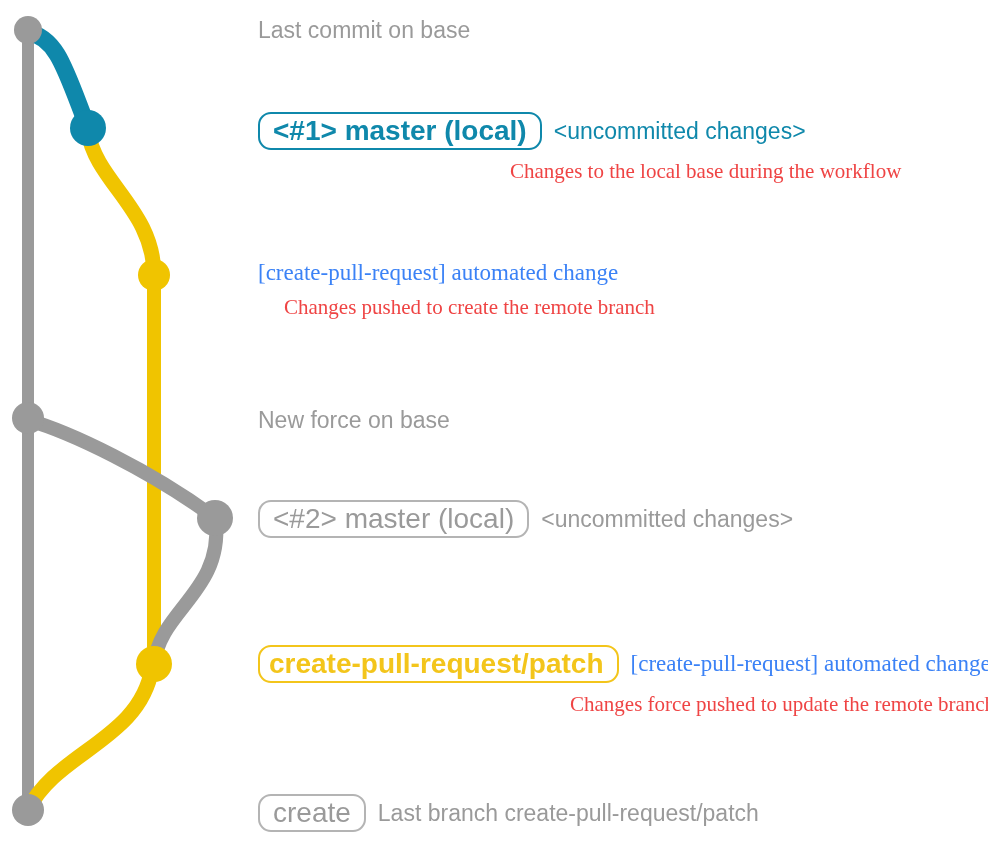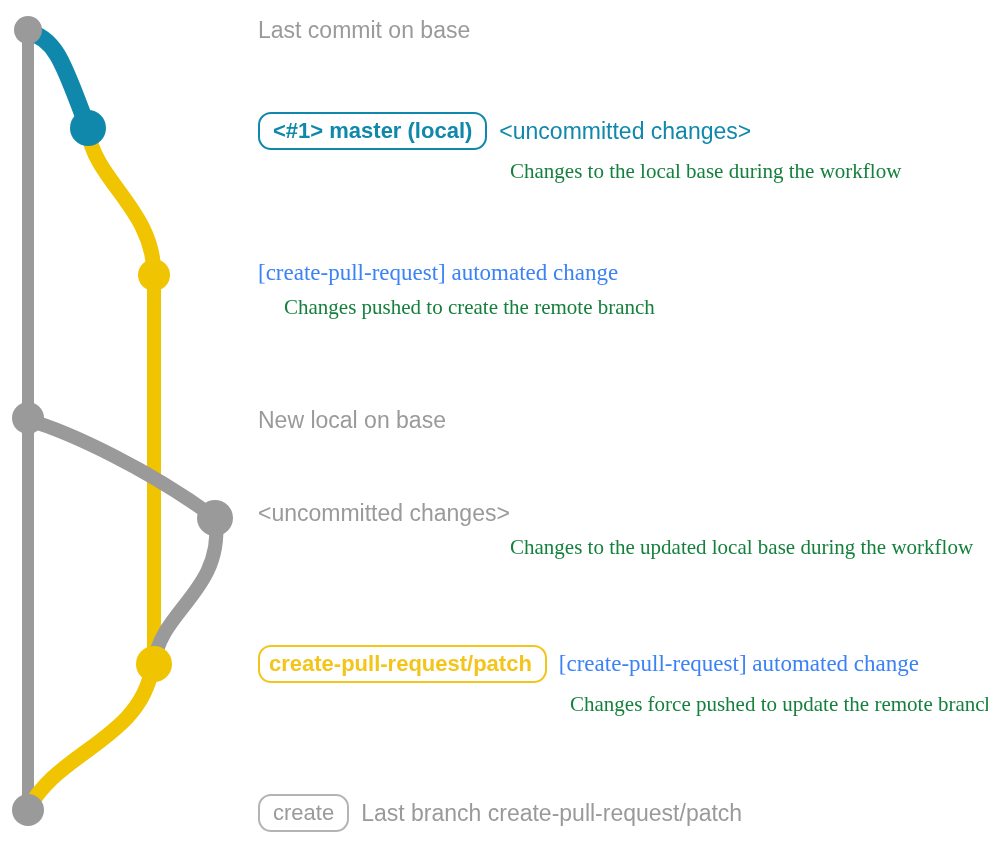--- a/index.html
+++ b/index.html
@@ -42,41 +42,41 @@
   .headline.gray   { color: #9a9a9a; }
   .headline.blue   { color: #0f88ab; }
   .headline.yellow { color: #3b82f6; font-family: Liberation Serif, serif; }
 
   .badge {
     display: inline-block;
     border: 2px solid #9a9a9a;
     border-radius: 13px;
     padding: 5px 13px 6px 13px;
     font-family: "Liberation Sans", sans-serif;
-    font-size: 22px;
+    font-size: 28px;
     line-height: 23px;
     color: #9a9a9a;
     white-space: nowrap;
     box-sizing: border-box;
   }
   .badge.blue   { border-color: #0f88ab; color: #0f88ab; font-weight: bold; }
   .badge.yellow { border-color: #f3c51b; color: #f3c51b; font-weight: bold; padding-left: 9px; }
   .badge.gray   { border-color: #b4b4b4; color: #9a9a9a; }
 
   .badge-row {
     display: flex;
     align-items: center;
     gap: 12px;
   }
 
   .desc {
     font-family: "Liberation Serif", serif;
     font-size: 21px;
     line-height: 24px;
-    color: #15803d;
+    color: #ef4444;
     white-space: nowrap;
   }
 </style>
 </head>
 <body>
 
 <div id="page">
 
   <svg id="graph-svg" viewBox="0 0 250 843">
 
@@ -114,28 +114,28 @@
     </div>
     <div class="desc" style="margin-left:252px; margin-top:9px;">Changes to the local base during the workflow</div>
   </div>
 
   <div class="row" style="left:258px; top:260px; flex-direction:column;">
     <div class="headline yellow">[create-pull-request] automated change</div>
     <div class="desc" style="margin-left:26px; margin-top:9px;">Changes pushed to create the remote branch</div>
   </div>
 
   <div class="row" style="left:258px; top:407px;">
-    <div class="headline gray">New local on base</div>
+    <div class="headline gray">New force on base</div>
   </div>
 
   <div class="row" style="left:258px; top:500px; flex-direction:column;">
     <div class="badge-row">
+      <span class="badge gray">&lt;#2&gt; master (local)</span>
       <span class="headline gray">&lt;uncommitted changes&gt;</span>
     </div>
-    <div class="desc" style="margin-left:252px; margin-top:9px;">Changes to the updated local base during the workflow</div>
   </div>
 
   <div class="row" style="left:258px; top:645px; flex-direction:column;">
     <div class="badge-row">
       <span class="badge yellow">create-pull-request/patch</span>
       <span class="headline yellow">[create-pull-request] automated change</span>
     </div>
     <div class="desc" style="margin-left:312px; margin-top:9px;">Changes force pushed to update the remote branch</div>
   </div>
 

